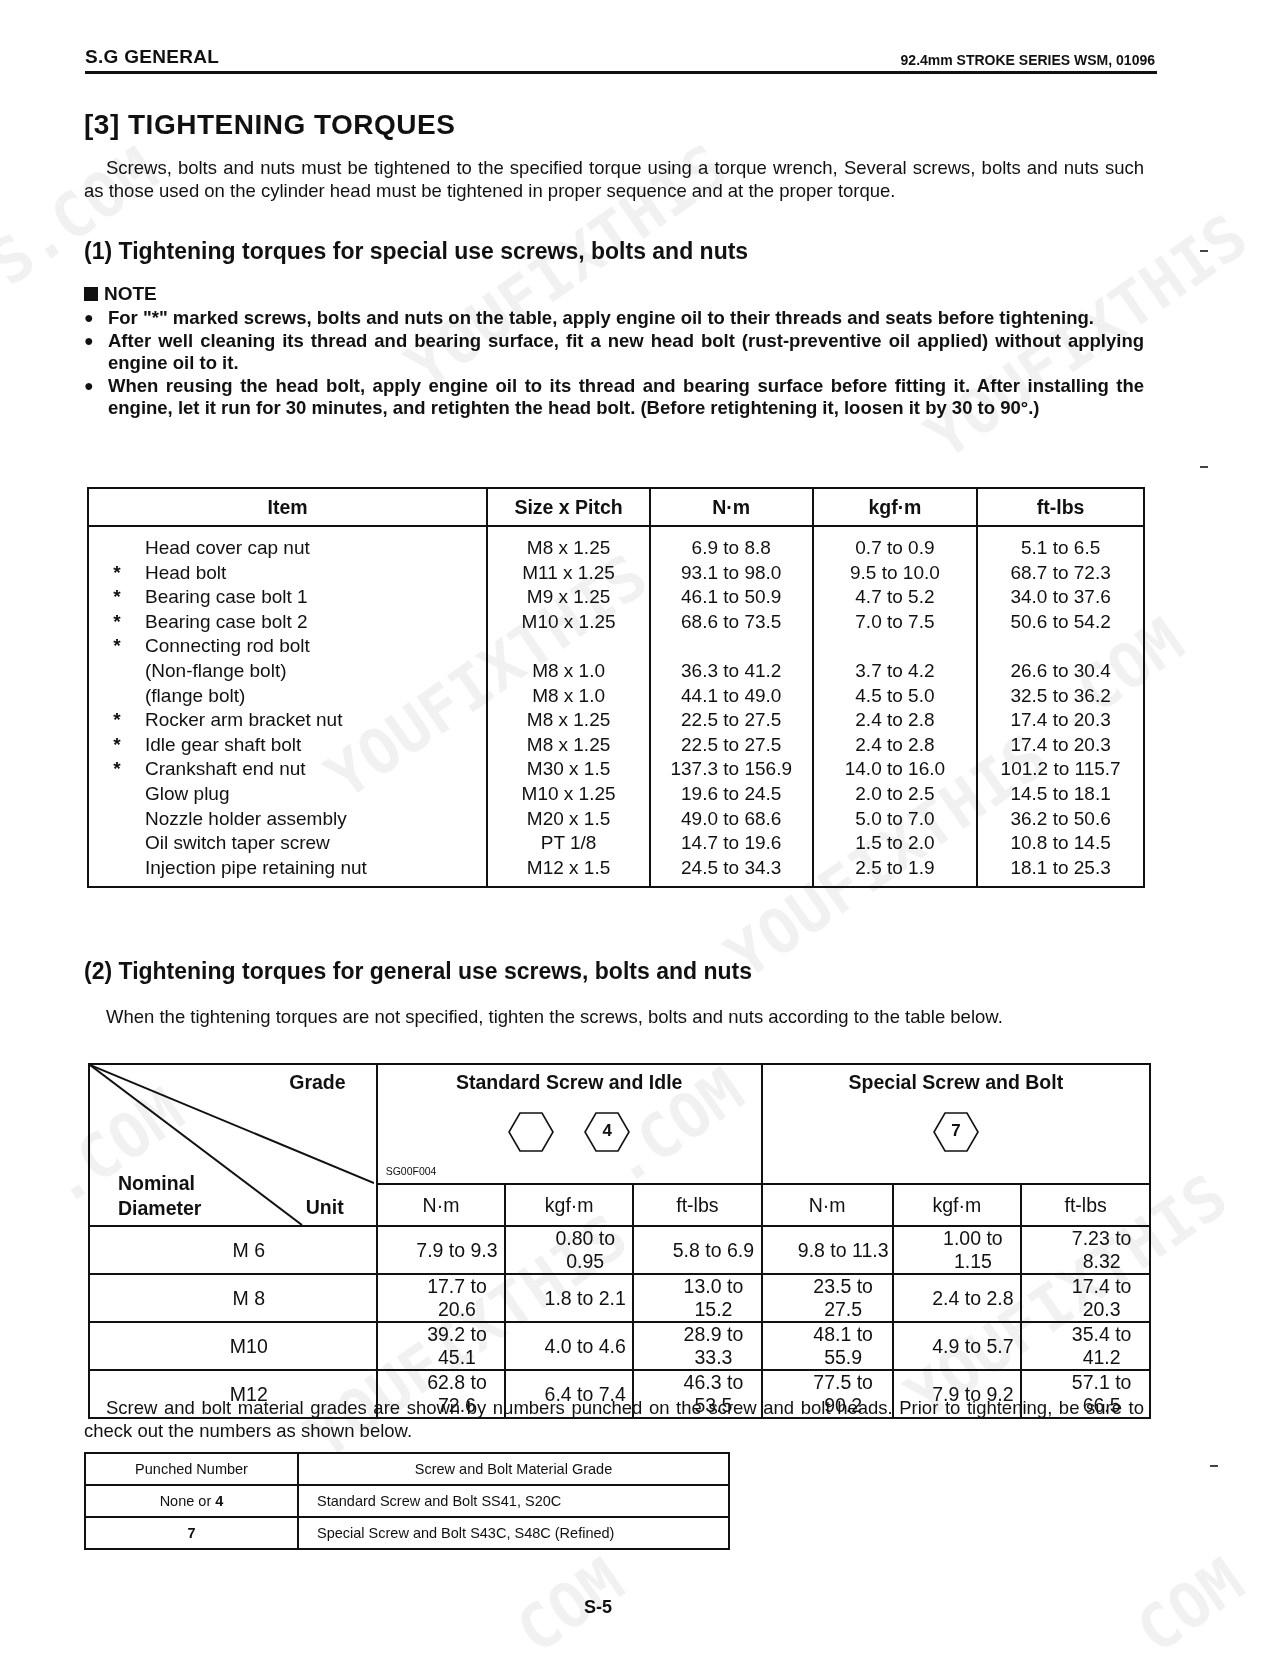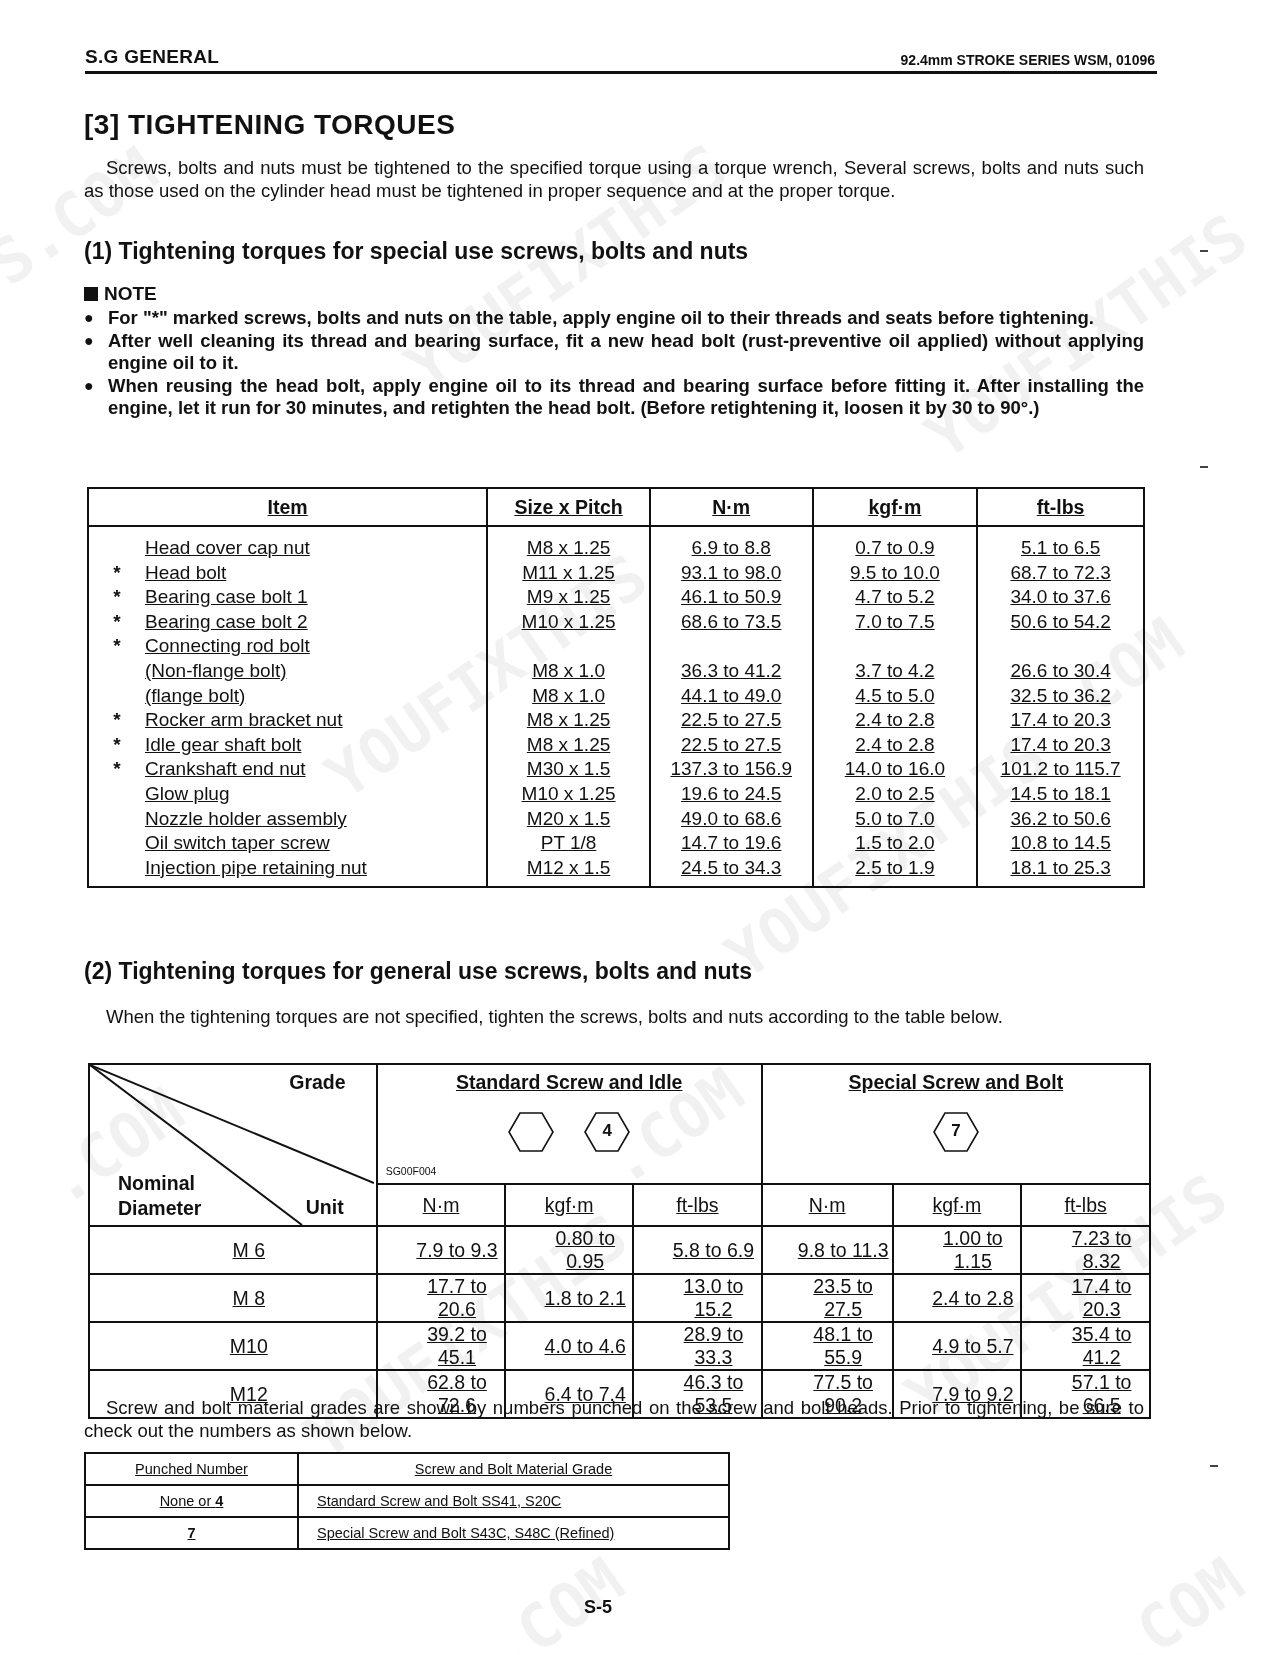--- a/index.html
+++ b/index.html
@@ -15,21 +15,21 @@
   .para { font-family: "Liberation Sans", sans-serif; font-size: 18.5px; line-height: 23px; text-align: justify; }
   .para.indent { text-indent: 22px; }
   .sub { font-family: "Liberation Sans", sans-serif; font-weight: bold; font-size: 23px; }
   .note-head { left: 84px; top: 283px; font-family: "Liberation Sans", sans-serif; font-weight: bold; font-size: 19px; display:flex; align-items:center; gap:6px;}
   .note-sq { width: 14px; height: 14px; background: #111; display: inline-block; }
   .bullets { left: 84px; top: 307px; width: 1060px; font-family: "Liberation Sans", sans-serif; font-weight: bold; font-size: 18.5px; line-height: 22px; }
   .bullet { display: flex; margin-bottom: 1px; }
   .bullet .dot { width: 24px; flex: none; font-size: 16px; }
   .bullet .txt { flex: 1; text-align: justify; }
 
-  table { border-collapse: collapse; text-decoration: underline; }
+  table { border-collapse: collapse; }
   .t1 { left: 87px; top: 487px; width: 1058px; font-family: "Liberation Sans", sans-serif; font-size: 19px; }
   .t1 th { border: 2px solid #111; font-weight: bold; height: 34px; font-size: 19.5px; }
   .t1 td { border-left: 2px solid #111; border-right: 2px solid #111; text-align: center; padding: 0; height: 24.6px; line-height: 24.6px; white-space: nowrap; }
   .t1 tbody tr:first-child td { padding-top: 9px; }
   .t1 tbody tr:last-child td { border-bottom: 2px solid #111; padding-bottom: 6px; }
   .t1 td.item { text-align: left; }
   .t1 .star { display: inline-block; width: 56px; text-align: center; font-weight: bold; }
 
   .t2 { left: 88px; top: 1063px; width: 1063px; font-family: "Liberation Sans", sans-serif; font-size: 19.5px; }
   .t2 td, .t2 th { border: 2px solid #111; text-align: center; padding: 0; }

